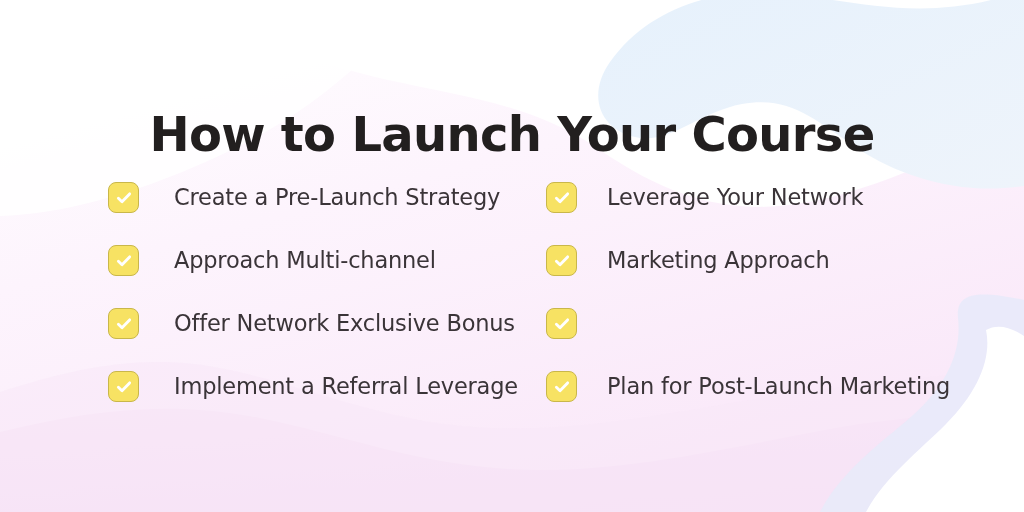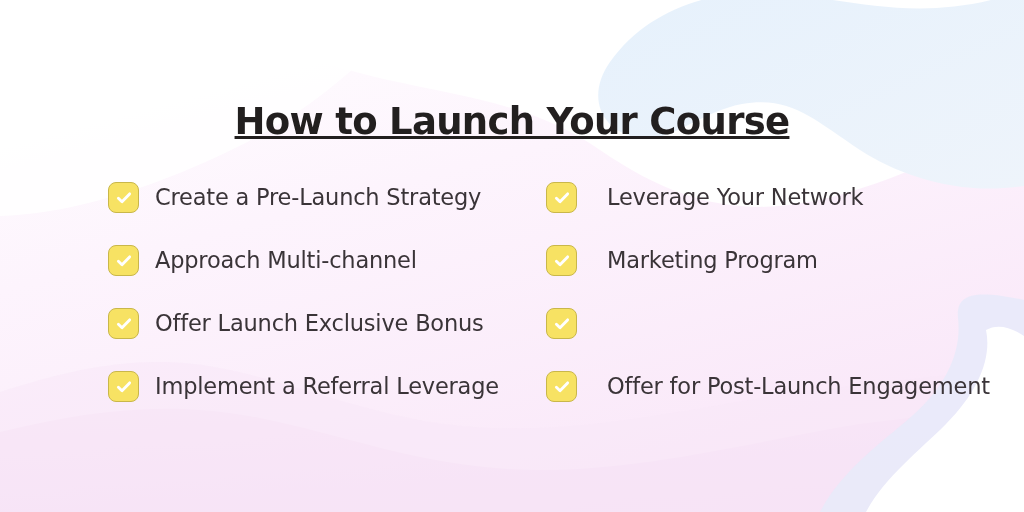--- a/index.html
+++ b/index.html
@@ -39,26 +39,25 @@
   }
 
   .title {
     position: absolute;
     top: 78px;
     left: 0;
     width: 1024px;
     text-align: center;
     font-family: "DejaVu Sans", sans-serif;
     font-weight: bold;
-    font-size: 37px;
+    font-size: 48px;
     line-height: 1;
     letter-spacing: -0.7px;
     color: #221f1f;
     white-space: nowrap;
-    text-decoration: underline;
   }
 
   .checklist {
     position: absolute;
     top: 181px;
     left: 0;
     width: 1024px;
     height: 240px;
   }
 
@@ -87,21 +86,21 @@
     box-sizing: border-box;
     display: flex;
     align-items: center;
     justify-content: center;
     margin-top: 1px;
   }
   .checkbox svg { display: block; }
 
   .check-label {
     flex: 1 1 auto;
-    margin-left: 16px;
+    margin-left: 35px;
     font-family: "DejaVu Sans", sans-serif;
     font-size: 22.5px;
     line-height: 33px;
     letter-spacing: -0.2px;
     color: #3a3438;
     white-space: nowrap;
   }
   .col-right .check-label { margin-left: 30px; }
 </style>
 </head>
@@ -168,21 +167,21 @@
           </span>
           <span class="check-label">Approach Multi-channel</span>
         </div>
 
         <div class="check-row">
           <span class="checkbox">
             <svg width="18" height="18" viewBox="0 0 18 18">
               <path d="M3.4 9.3 L7 12.7 L14.6 4.9" fill="none" stroke="#ffffff" stroke-width="2.9" stroke-linecap="round" stroke-linejoin="round"></path>
             </svg>
           </span>
-          <span class="check-label">Offer Launch Exclusive Bonus</span>
+          <span class="check-label">Offer Network Exclusive Bonus</span>
         </div>
 
         <div class="check-row">
           <span class="checkbox">
             <svg width="18" height="18" viewBox="0 0 18 18">
               <path d="M3.4 9.3 L7 12.7 L14.6 4.9" fill="none" stroke="#ffffff" stroke-width="2.9" stroke-linecap="round" stroke-linejoin="round"></path>
             </svg>
           </span>
           <span class="check-label">Implement a Referral Leverage</span>
         </div>
@@ -199,37 +198,37 @@
           </span>
           <span class="check-label">Leverage Your Network</span>
         </div>
 
         <div class="check-row">
           <span class="checkbox">
             <svg width="18" height="18" viewBox="0 0 18 18">
               <path d="M3.4 9.3 L7 12.7 L14.6 4.9" fill="none" stroke="#ffffff" stroke-width="2.9" stroke-linecap="round" stroke-linejoin="round"></path>
             </svg>
           </span>
-          <span class="check-label">Marketing Program</span>
-        </div>
-
-        <div class="check-row">
-          <span class="checkbox">
-            <svg width="18" height="18" viewBox="0 0 18 18">
-              <path d="M3.4 9.3 L7 12.7 L14.6 4.9" fill="none" stroke="#ffffff" stroke-width="2.9" stroke-linecap="round" stroke-linejoin="round"></path>
-            </svg>
-          </span>
-        </div>
-
-        <div class="check-row">
-          <span class="checkbox">
-            <svg width="18" height="18" viewBox="0 0 18 18">
-              <path d="M3.4 9.3 L7 12.7 L14.6 4.9" fill="none" stroke="#ffffff" stroke-width="2.9" stroke-linecap="round" stroke-linejoin="round"></path>
-            </svg>
-          </span>
-          <span class="check-label">Offer for Post-Launch Engagement</span>
+          <span class="check-label">Marketing Approach</span>
+        </div>
+
+        <div class="check-row">
+          <span class="checkbox">
+            <svg width="18" height="18" viewBox="0 0 18 18">
+              <path d="M3.4 9.3 L7 12.7 L14.6 4.9" fill="none" stroke="#ffffff" stroke-width="2.9" stroke-linecap="round" stroke-linejoin="round"></path>
+            </svg>
+          </span>
+        </div>
+
+        <div class="check-row">
+          <span class="checkbox">
+            <svg width="18" height="18" viewBox="0 0 18 18">
+              <path d="M3.4 9.3 L7 12.7 L14.6 4.9" fill="none" stroke="#ffffff" stroke-width="2.9" stroke-linecap="round" stroke-linejoin="round"></path>
+            </svg>
+          </span>
+          <span class="check-label">Plan for Post-Launch Marketing</span>
         </div>
 
       </div>
 
     </div>
   </div>
 </div>
 
 </body></html>

